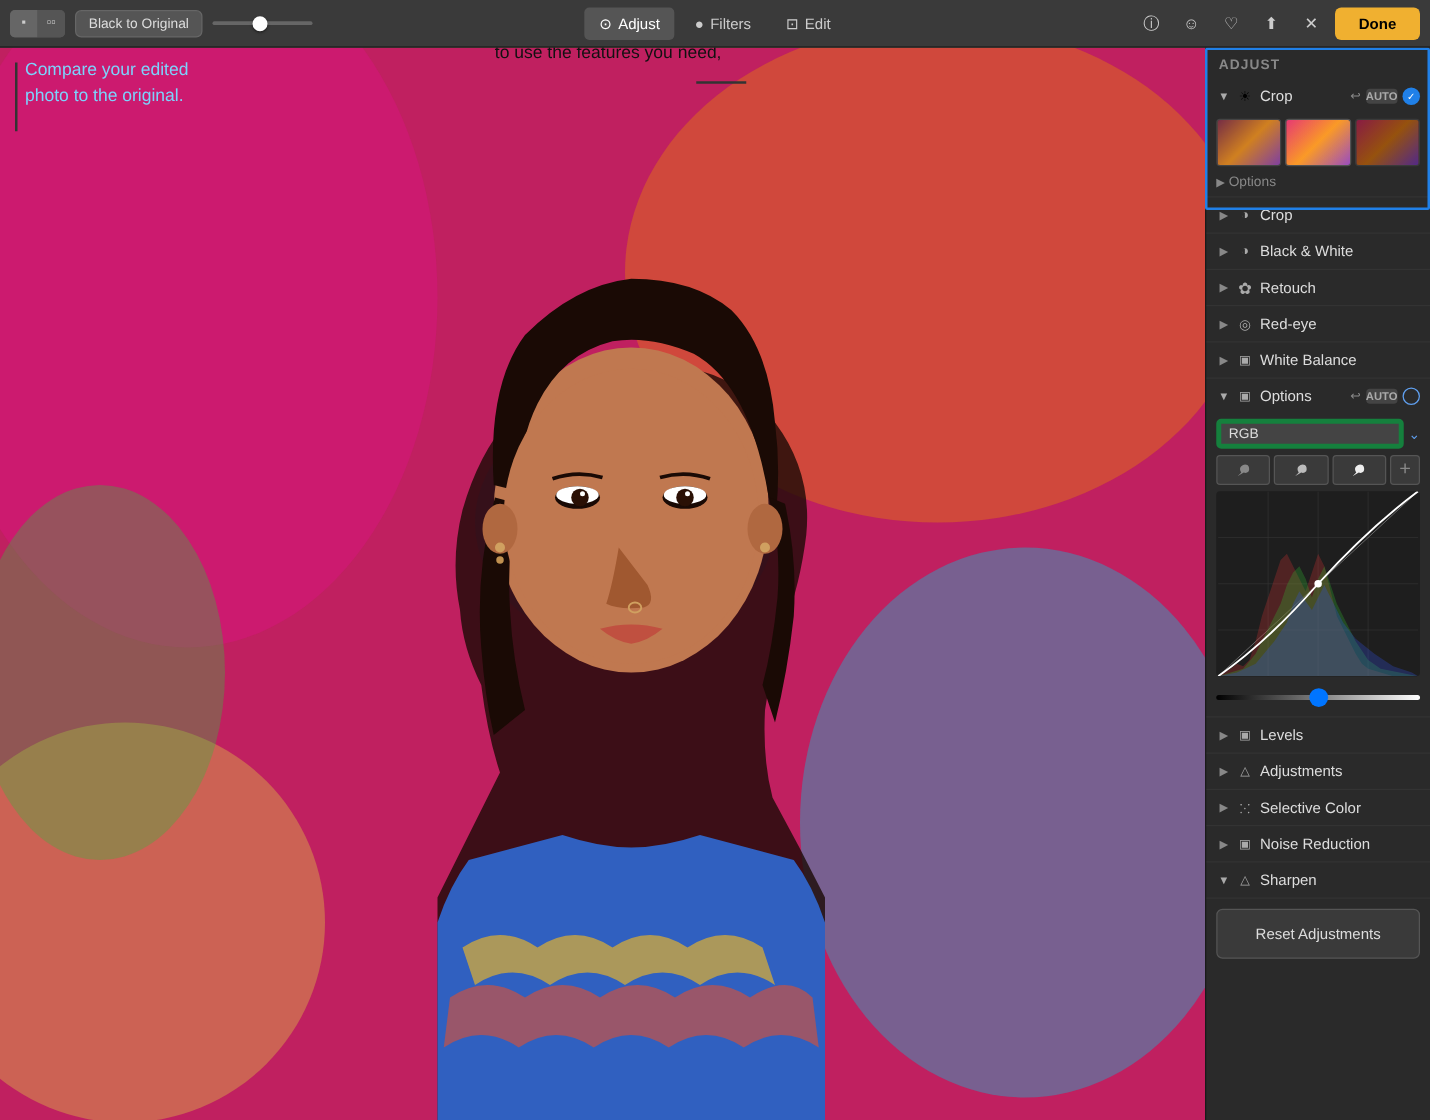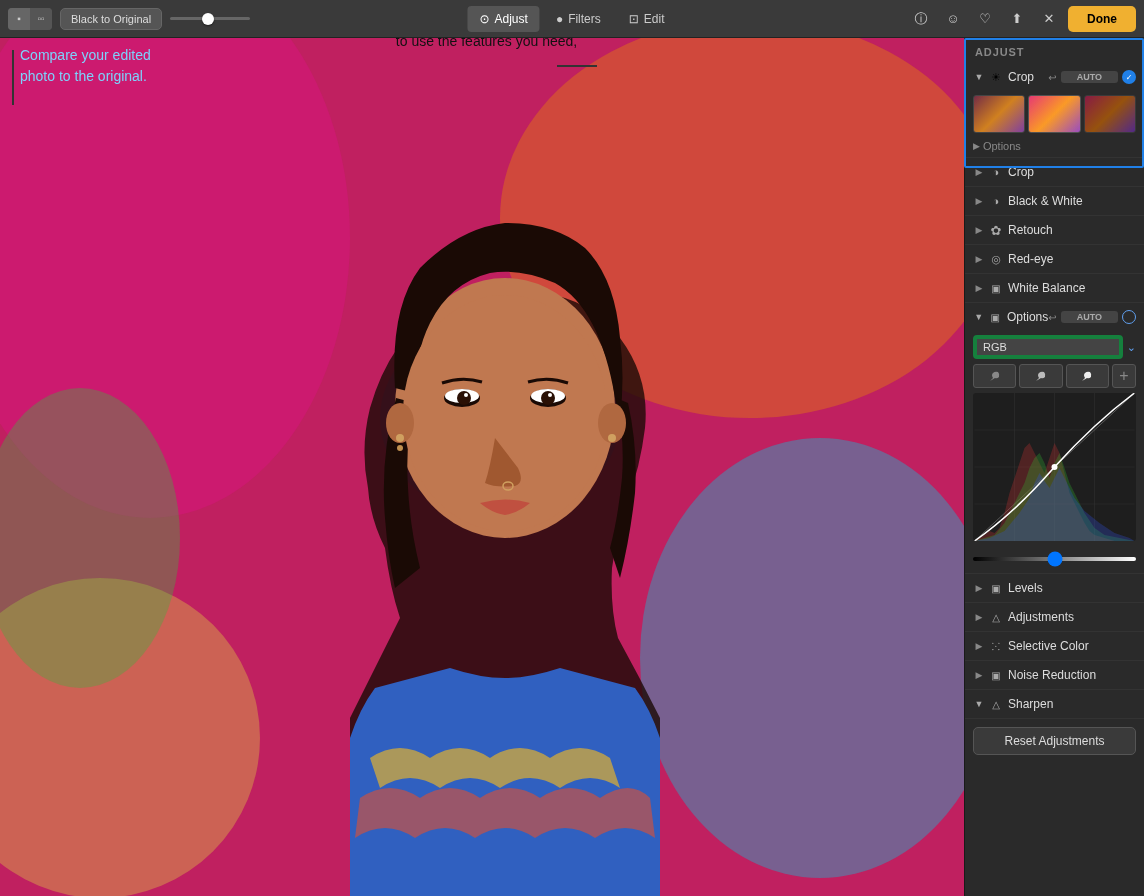--- a/index.html
+++ b/index.html
@@ -231,21 +231,21 @@
     .section-actions {
       display: flex;
       align-items: center;
       gap: 4px;
     }
     .auto-badge {
       background: #444;
       border-radius: 3px;
       font-size: 9px;
       color: #aaa;
-      padding: 1px 16px;
+      padding: 1px 0;
       font-weight: 600;
     }
     .checkmark {
       width: 14px;
       height: 14px;
       background: #2080e8;
       border-radius: 50%;
       display: flex;
       align-items: center;
       justify-content: center;
@@ -374,21 +374,21 @@
       border-radius: 2px;
       appearance: none;
       -webkit-appearance: none;
       cursor: pointer;
     }
 
     
     .reset-adjustments-btn {
       margin: 8px;
       width: calc(100% - 16px);
-      height: 28px;
+      height: 40px;
       background: #3a3a3a;
       border: 1px solid #555;
       border-radius: 5px;
       color: #ddd;
       font-size: 12px;
       cursor: pointer;
     }
 
     
     .panel-highlight {

